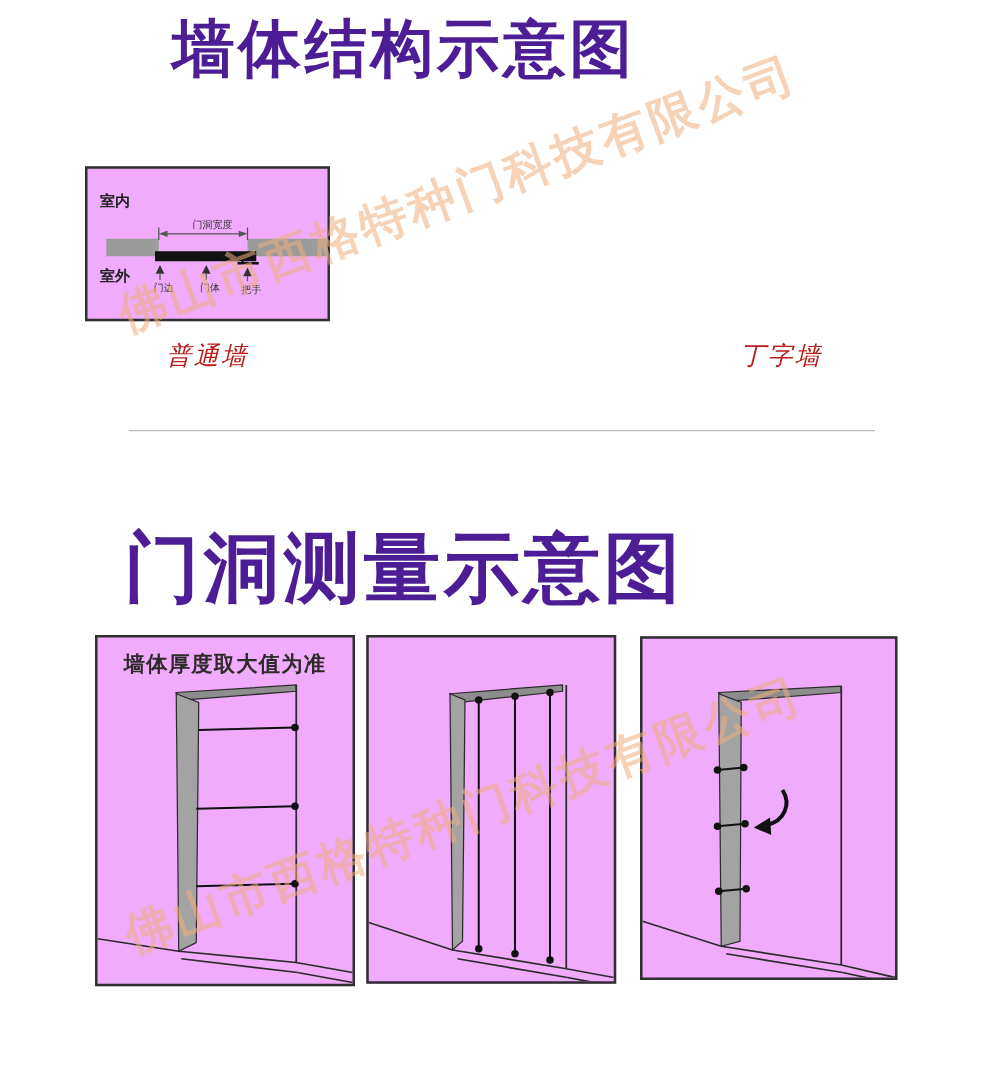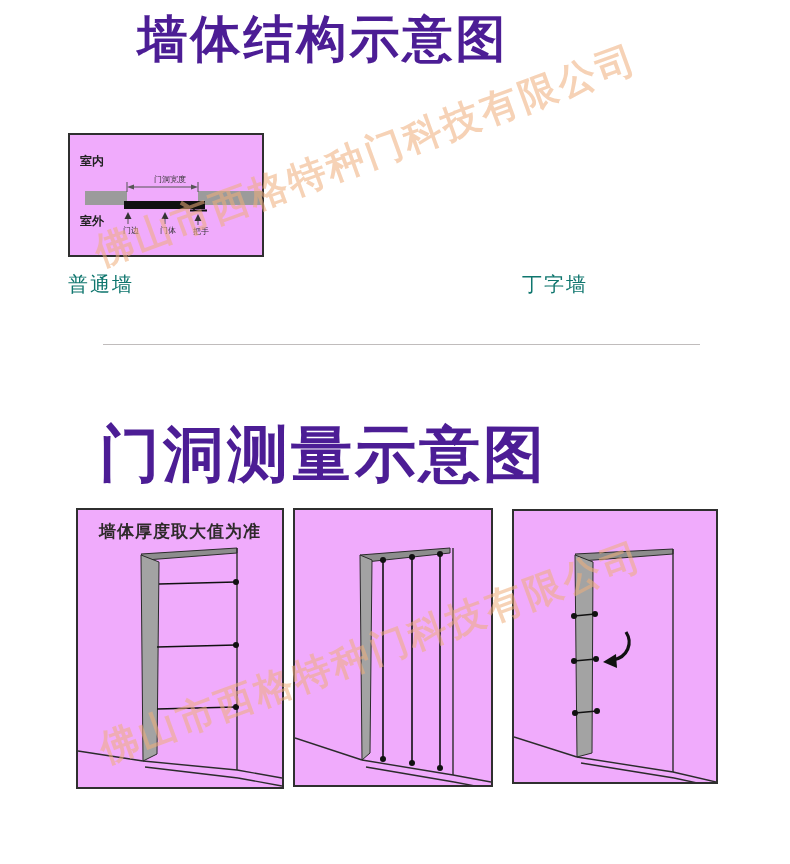--- a/index.html
+++ b/index.html
@@ -13,22 +13,22 @@
   .title{position:absolute;left:0;width:646px;text-align:center;margin:0;
         font-weight:900;color:#4c1d95;letter-spacing:3px;z-index:2;}
   .t1{top:6px;font-size:50px;}
   .t2{top:414px;font-size:61px;}
   .dbox{position:absolute;background:#f0abfc;border:2px solid #2f2f2f;z-index:1;}
   .dbox svg{position:absolute;left:0;top:0;}
   .lbl{position:absolute;color:#333;line-height:1;z-index:3;}
   .serifb{font-family:"Liberation Serif","DejaVu Serif",serif;font-weight:bold;
         font-size:12px;color:#222;}
   .tiny{font-size:8px;text-align:right;}
-  .caption{position:absolute;top:271px;font-size:20px;
-        color:#0f766e;letter-spacing:2px;z-index:2;}
+  .caption{position:absolute;top:271px;text-align:center;font-size:20px;
+        color:#b91c1c;letter-spacing:2px;z-index:2;font-style:italic;}
   .bheader{position:absolute;left:0;top:10px;width:100%;text-align:center;
         font-size:17px;font-weight:bold;color:#2e2a2a;letter-spacing:1px;z-index:3;}
   .divider{position:absolute;left:103px;top:344px;width:597px;height:0;
         border-top:1.5px solid #c0bcbc;z-index:1;}
   .shape-line{stroke:#2b2b2b;stroke-width:1.4;fill:none;}
   .ann{stroke:#555;stroke-width:1;fill:none;}
 </style>
 </head>
 <body>
 

